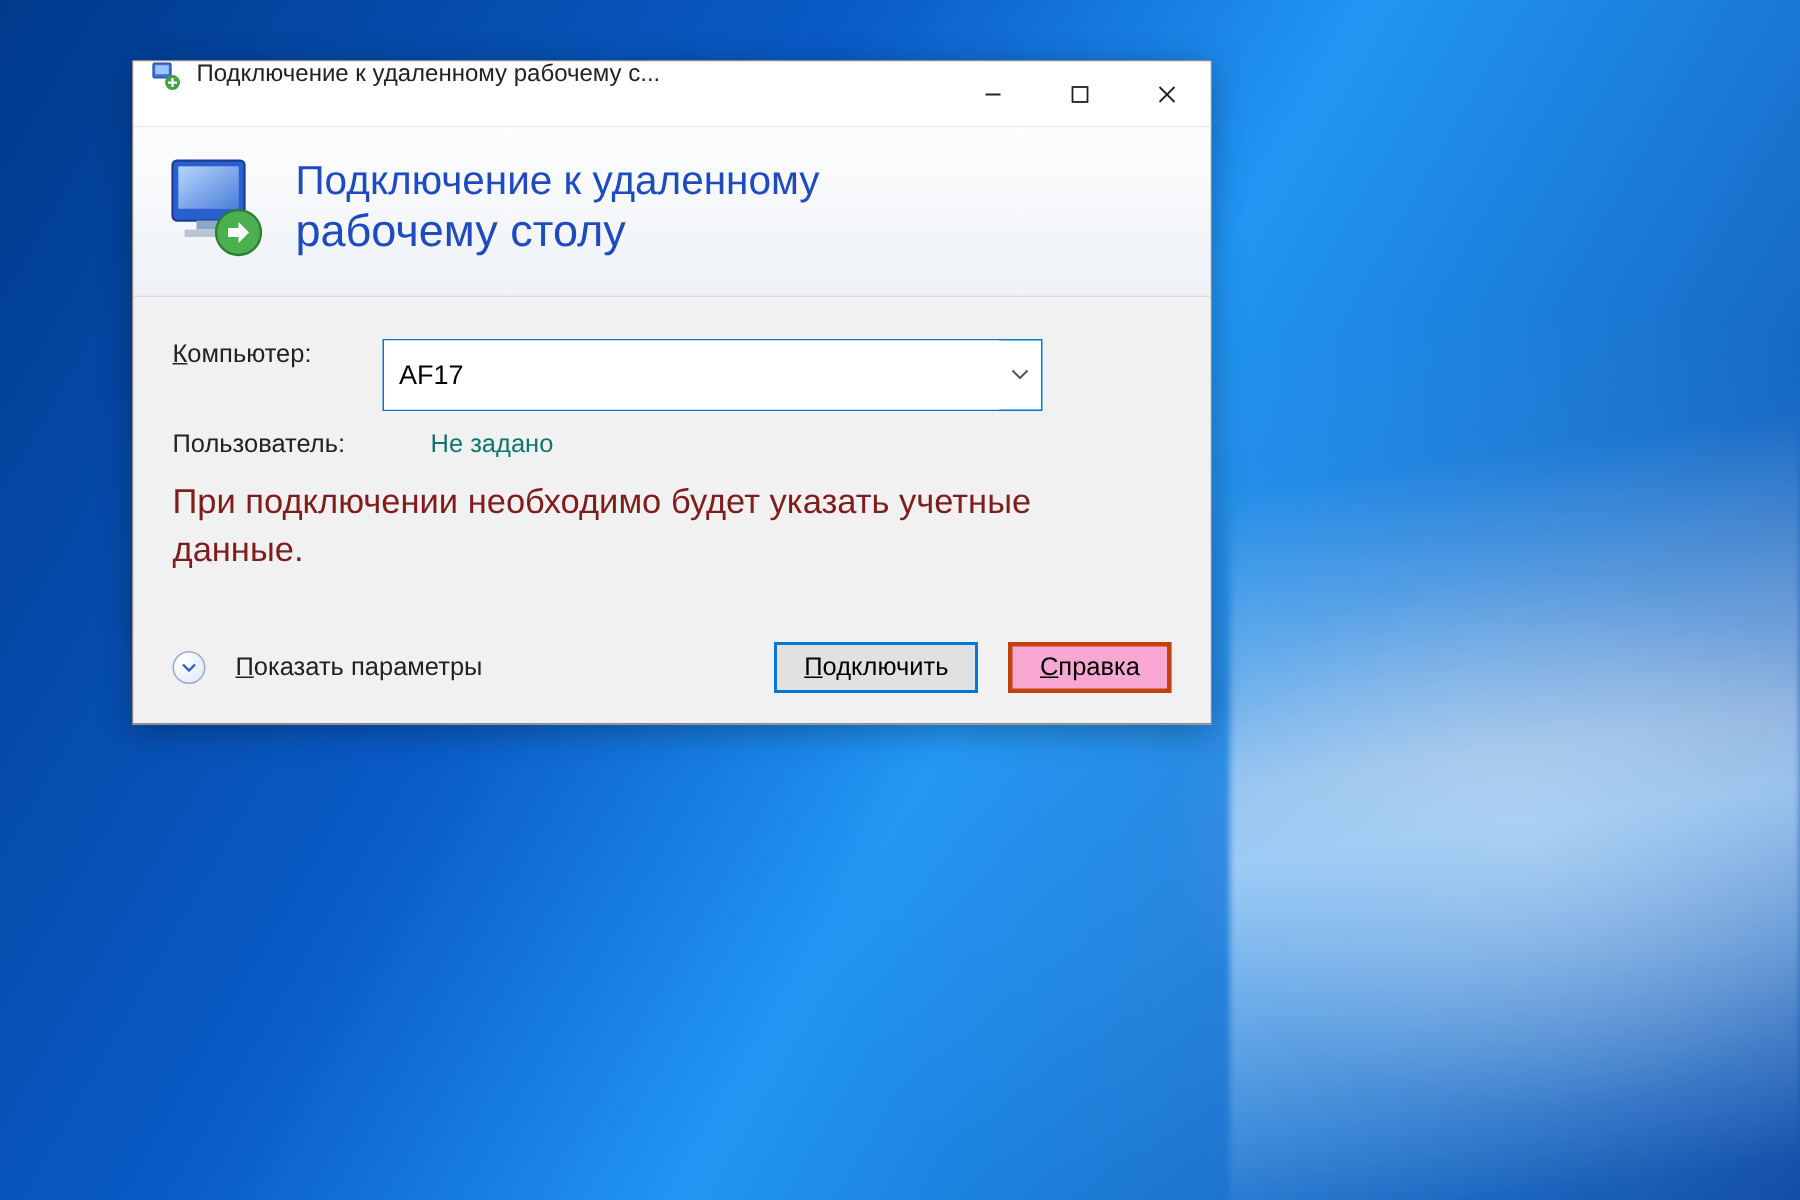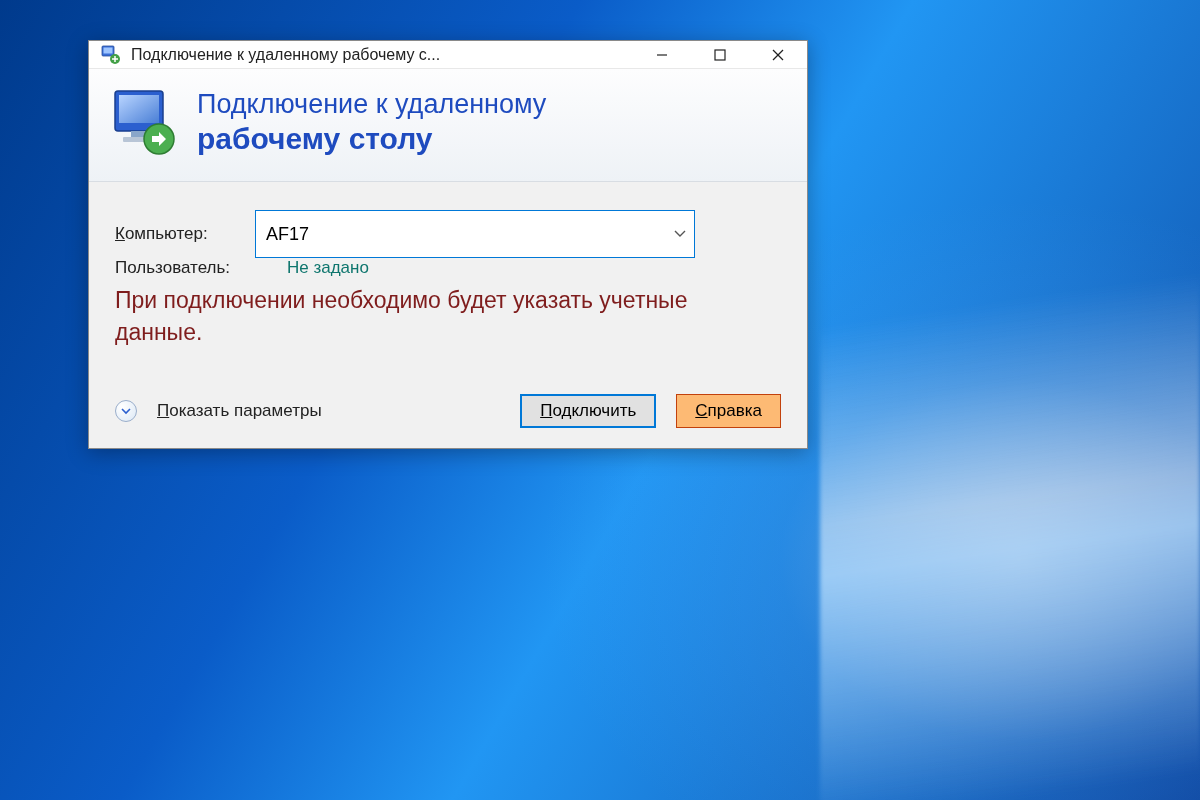--- a/index.html
+++ b/index.html
@@ -31,23 +31,22 @@
     .dialog {
       position: absolute;
       left: 88px;
       top: 40px;
       width: 720px;
       background: #fff;
       border: 1px solid #8a8a8a;
       box-shadow: 0 4px 20px rgba(0,0,0,0.3);
     }
     .titlebar {
-      height: 28px;
-      display: flex;
-      align-items: center;
+      height: 44px;
+      display: flex;
       background: #fff;
       border-bottom: 1px solid #e8e8e8;
     }
     .titlebar-icon {
       width: 20px;
       height: 20px;
       margin-left: 12px;
       margin-right: 10px;
       position: relative;
     }
@@ -75,29 +74,29 @@
       background: linear-gradient(#fdfdfe, #eef2f6);
       padding: 18px 20px 24px 20px;
       display: flex;
       align-items: center;
       gap: 18px;
       border-bottom: 1px solid #d8dde3;
     }
     .banner-icon { width: 70px; height: 70px; flex-shrink: 0; }
     .banner-text { color: #1e4bbf; }
     .banner-line1 { font-size: 27px; font-weight: 400; line-height: 1.25; }
-    .banner-line2 { font-size: 30px; font-weight: 700; }
+    .banner-line2 { font-size: 30px; font-weight: 400; }
     .body-area {
       background: #f1f1f1;
       padding: 28px 26px 20px 26px;
     }
     .row {
       display: flex;
-      align-items: center;
-      margin-bottom: 0;
+      align-items: flex-start;
+      margin-bottom: 12px;
     }
     .label {
       font-size: 17px;
       color: #222;
       width: 140px;
     }
     .label u { text-decoration: underline; }
     .combo {
       flex: 1;
       max-width: 440px;
@@ -157,22 +156,22 @@
       font-size: 17px;
       color: #222;
       cursor: pointer;
     }
     .footer-spacer { flex: 1; }
     .btn {
       height: 34px;
       padding: 0 18px;
       font-size: 17px;
       font-family: inherit;
-      background: #fdba74;
-      border: 1px solid #c2410c;
+      background: #f9a8d4;
+      border: 3px solid #c2410c;
       cursor: pointer;
     }
     .btn-primary {
       border: 2px solid #0078d7;
       background: #e1e1e1;
     }
     .btn u { text-decoration: underline; }
   </style>
 </head>
 <body>

